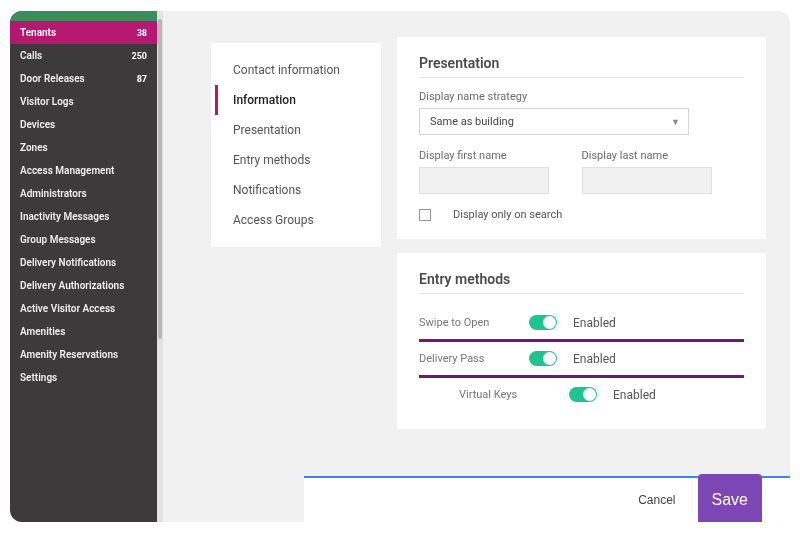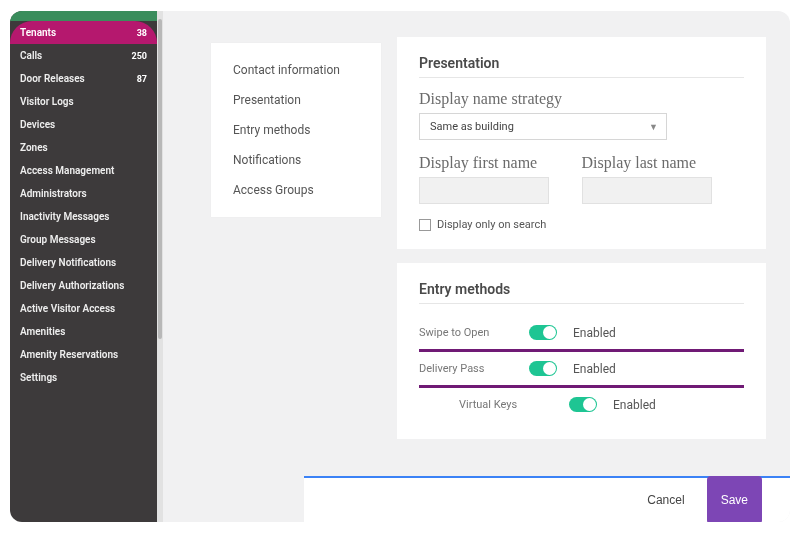--- a/index.html
+++ b/index.html
@@ -30,21 +30,20 @@
     flex-direction: column;
     font-size: 10px;
   }
   .sidebar .topgreen {
     height: 10px;
     background: #3a8d5c;
   }
   .sidebar .items {
     flex: 1;
     overflow: hidden;
-    border-radius: 22px;
   }
   .sb-item {
     display: flex;
     justify-content: space-between;
     align-items: center;
     padding: 6px 10px;
     color: #eee;
     font-weight: 600;
     cursor: pointer;
     white-space: nowrap;
@@ -128,28 +127,27 @@
     font-size: 14px;
     font-weight: 600;
     color: #4a4a4a;
   }
   .panel .rule {
     height: 1px;
     background: #e6e6e6;
     margin-bottom: 12px;
   }
   .field-label {
-    font-size: 16px;
+    font-size: 11px;
     color: #6b6b6b;
     margin-bottom: 5px;
-    font-family: Liberation Serif, serif;
   }
   .select {
     position: relative;
-    width: 248px;
+    width: 270px;
     height: 27px;
     border: 1px solid #d6d6d6;
     background: #fff;
     font-size: 11px;
     color: #444;
     display: flex;
     align-items: center;
     padding: 0 10px;
     cursor: pointer;
   }
@@ -166,21 +164,21 @@
   .col { flex:1; }
   .input {
     width: 130px;
     height: 27px;
     border: 1px solid #e1e1e1;
     background: #f1f1f1;
   }
   .checkbox-row {
     display: flex;
     align-items: center;
-    gap: 6px;
+    gap: 22px;
     margin-top: 14px;
   }
   .chk {
     width: 12px; height: 12px;
     border: 1px solid #999;
     display:inline-block;
     cursor: pointer;
   }
   .chk-label { font-size: 11px; color:#555; }
 
@@ -237,21 +235,21 @@
     z-index: 10;
   }
   .btn-cancel {
     font-size: 12px;
     color: #444;
     background: none;
     border: none;
     cursor: pointer;
   }
   .btn-save {
-    font-size: 12px;
+    font-size: 16px;
     color: #fff;
     background: #7d46b5;
     border: none;
     border-radius: 4px;
     padding: 17px 14px;
     cursor: pointer;
   }
 </style>
 </head>
 <body>
@@ -317,20 +315,23 @@
 
   <div class="main">
     <div class="scrollbar">
       <div class="thumb"></div>
     </div>
     <div class="content">
 
       <div class="subnav">
         <div class="sn-item">
           <span>Contact information</span>
+        </div>
+        <div class="sn-item active">
+          <span>Information</span>
         </div>
         <div class="sn-item">
           <span>Presentation</span>
         </div>
         <div class="sn-item">
           <span>Entry methods</span>
         </div>
         <div class="sn-item">
           <span>Notifications</span>
         </div>

